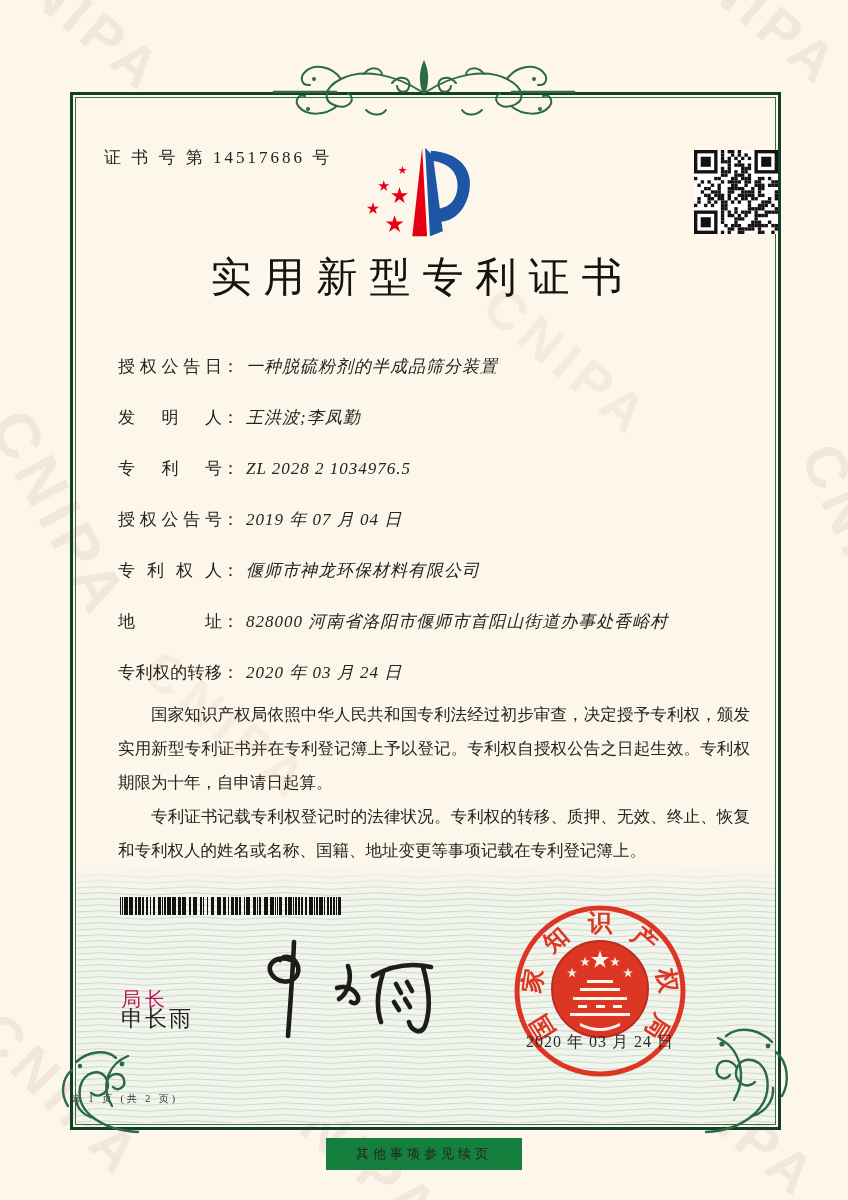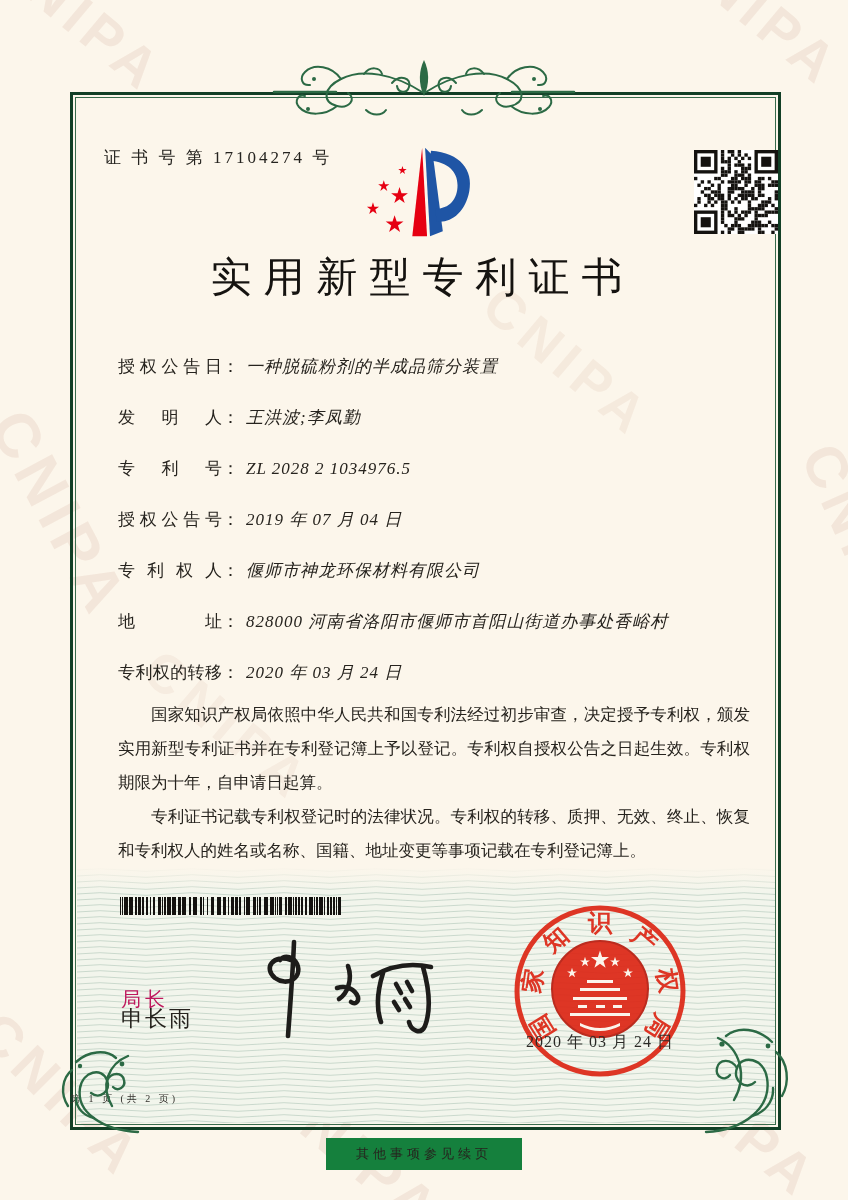--- a/index.html
+++ b/index.html
@@ -124,21 +124,21 @@
       <path d="M16,80 C8,66 10,46 22,36"></path>
       <path d="M46,100 C34,97 24,86 25,72"></path>
       <circle cx="76" cy="28" r="2.6" fill="#2c6a45" stroke="none"></circle>
       <circle cx="30" cy="30" r="2.4" fill="#2c6a45" stroke="none"></circle>
       <path d="M61,52 C67,42 79,43 81,52 C83,61 73,66 68,59"></path>
     </g>
   </svg>
 
   <div class="content">
 
-    <div class="cert-no">证 书 号 第 17104274 号</div>
+    <div class="cert-no">证 书 号 第 14517686 号</div>
 
     <svg class="logo" viewBox="0 0 150 120">
       <defs>
         <path id="st" d="M0,-1 L0.2245,-0.309 0.951,-0.309 0.363,0.118 0.588,0.809 0,0.382 -0.588,0.809 -0.363,0.118 -0.951,-0.309 -0.2245,-0.309 Z"></path>
       </defs>
       <g fill="#e60012">
         <use href="#st" transform="translate(47,37) scale(4.5)"></use>
         <use href="#st" transform="translate(28,53) scale(6)"></use>
         <use href="#st" transform="translate(44,63) scale(9)"></use>
         <use href="#st" transform="translate(17,76) scale(6.5)"></use>

